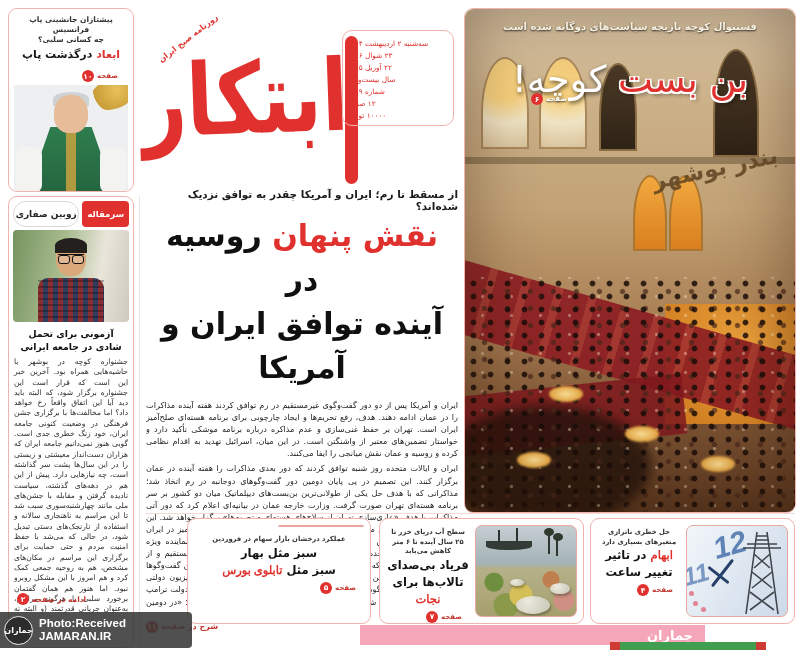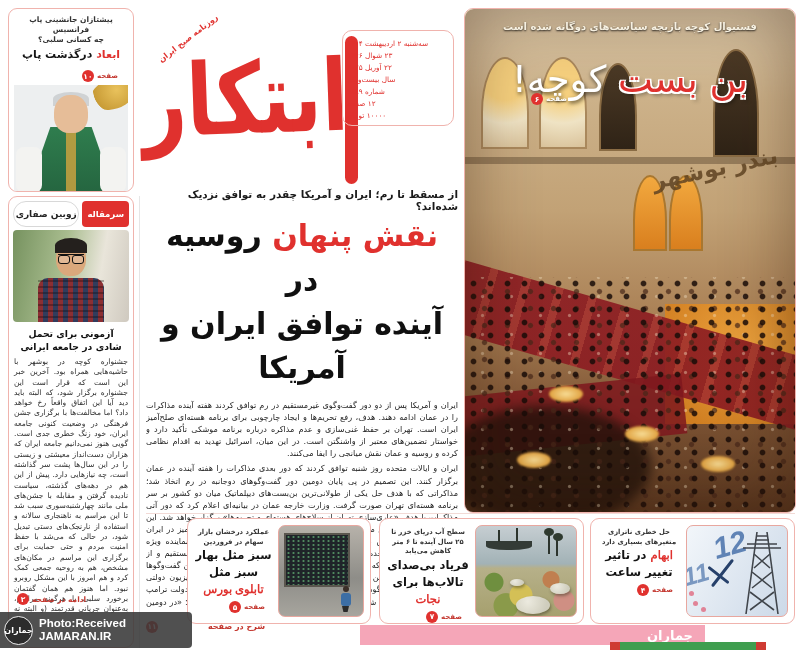--- a/index.html
+++ b/index.html
@@ -104,21 +104,21 @@
   .credit .tx{color:#fff;font-weight:bold;font-size:11.5px;line-height:13px;font-family:"Liberation Sans",sans-serif;}
 
   
   .lead{position:absolute;left:146px;top:188px;width:312px;}
   .lead .kick{font-size:10.5px;font-weight:bold;color:#1a1a1a;}
   .lead .head{text-align:center;font-weight:bold;color:#101010;font-size:30px;line-height:44px;letter-spacing:-1px;margin-top:2px;}
   .lead .head .red{color:#e0312e;}
   .lead .body{margin-top:9px;font-size:8.15px;line-height:12.1px;color:#1f1f1f;text-align:justify;height:212px;overflow:hidden;}
   .lead .body p{margin:0 0 3px 0;}
   .lead-more{margin-top:3px;text-align:left;}
-  .lead-more .w{font-size:8px;margin-left:47px;}
+  .lead-more .w{font-size:8px;}
 
   .vline{position:absolute;left:139px;top:196px;width:1px;height:452px;background:#e6e6e6;}
   .hline{position:absolute;left:146px;top:513px;width:649px;height:1px;background:#f2dad6;}
 
   
   .bbox{top:518px;height:106px;padding:6px;display:flex;gap:5px;align-items:stretch;z-index:4;}
   .bimg{position:relative;border:1px solid #e8a79f;border-radius:7px;overflow:hidden;flex:none;}
   .btxt{flex:1;display:flex;flex-direction:column;align-items:center;justify-content:flex-start;padding-top:3px;}
   .btxt .k{font-size:6.8px;font-weight:bold;color:#333;text-align:center;line-height:9.6px;}
   .btxt .h{font-size:11.5px;font-weight:bold;color:#121212;text-align:center;line-height:17px;letter-spacing:-.3px;}
@@ -261,21 +261,21 @@
     </div>
     <div class="lead-more"><span class="pgb">
           <span class="w">شرح در صفحه</span>
           <span class="c">۱۱</span>
         </span></div>
   </div>
 
   <div class="pinkwm">جماران</div>
   <div class="flagstrip"></div>
 
-  <div class="card bbox" style="left:187px;width:184px;">
+  <div class="card bbox" style="left:187px;width:184px;flex-direction:column;">
     <div class="bimg stock-art">
       <div class="board"></div>
       <div class="walker">
           <div class="h8"></div>
           <div class="b8"></div>
           <div class="l8"></div>
         </div>
     </div>
     <div class="btxt">
       <div class="k">عملکرد درخشان بازار سهام در فروردین</div>

